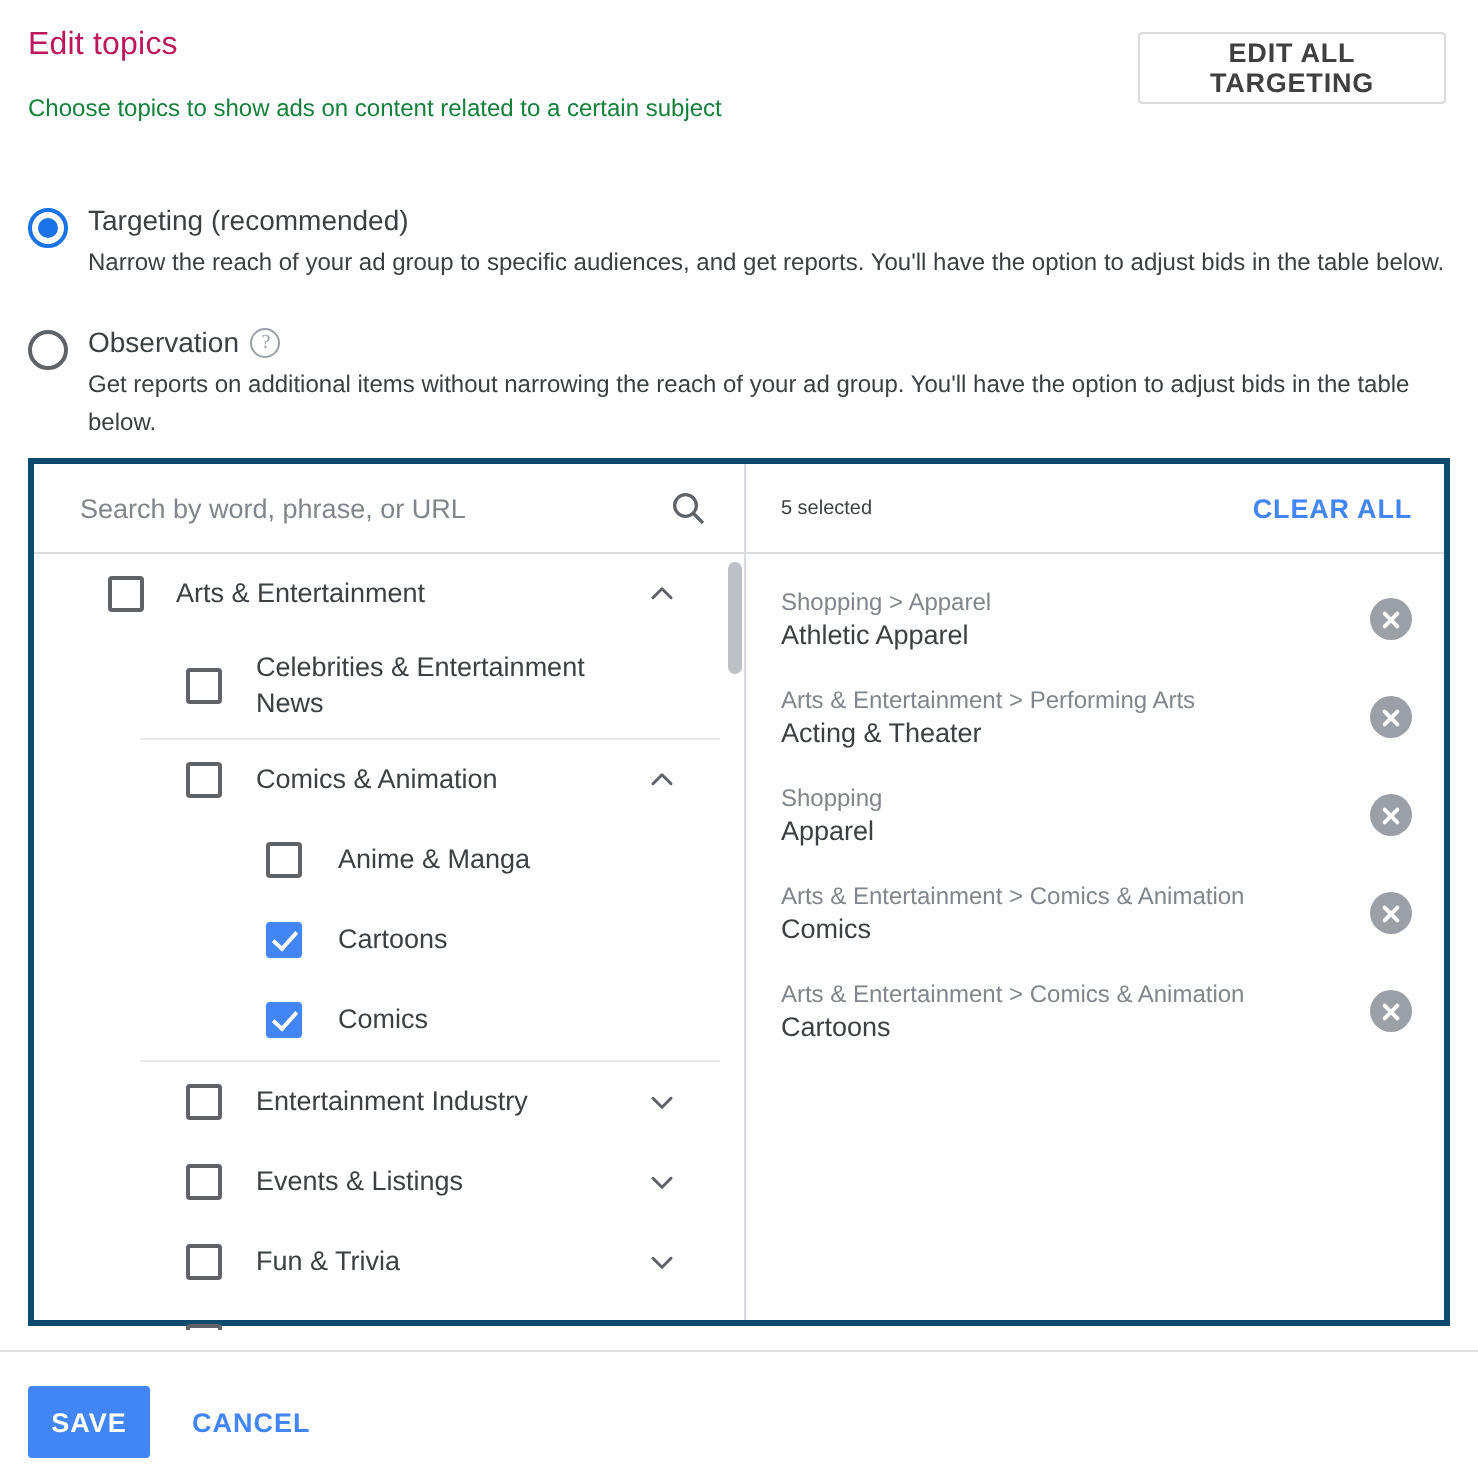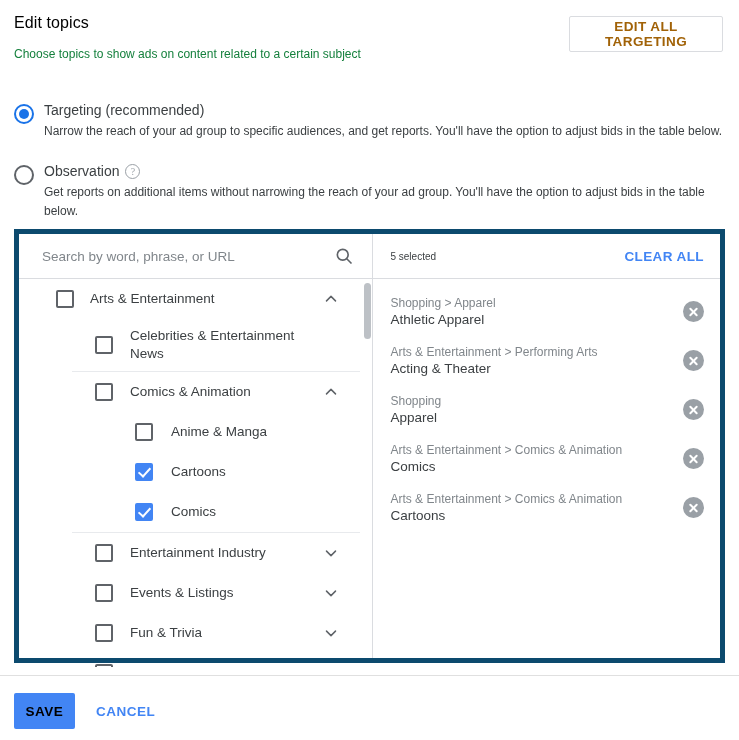--- a/index.html
+++ b/index.html
@@ -10,31 +10,31 @@
     font-family: "Liberation Sans", sans-serif;
     color: #3c4043;
     overflow: hidden;
   }
   .page { position: relative; width: 739px; height: 740px; background:#fff; }
 
   
   .header { position: absolute; left: 0; top: 0; width: 739px; height: 96px; }
   .page-title {
     position: absolute; left: 14px; top: 14px;
-    font-size: 16px; color: #000000; letter-spacing: .1px;
+    font-size: 16px; color: #be185d; letter-spacing: .1px;
   }
   .page-subtitle {
     position: absolute; left: 14px; top: 47px;
     font-size: 12px; color: #15803d;
   }
   .edit-all-btn {
     position: absolute; left: 569px; top: 16px;
     width: 154px; height: 36px;
     border: 1px solid #dadce0; background: #fff;
-    color: #a16207; font-size: 13.5px; font-weight: 600;
+    color: #404040; font-size: 13.5px; font-weight: 600;
     letter-spacing: .4px; cursor: pointer;
     display: flex; align-items: center; justify-content: center;
     font-family: "Liberation Sans", sans-serif;
     border-radius: 2px;
   }
 
   
   .radio-group { position: absolute; left: 0; top: 100px; width: 739px; }
   .radio-row { position: relative; margin-bottom: 14px; padding-left: 44px; }
   .radio-outer {
@@ -63,21 +63,21 @@
     border: 1px solid #9aa0a6; color: #9aa0a6;
     font-size: 10px; line-height: 13px; text-align: center;
     margin-left: 6px; cursor: pointer;
     font-family: "Liberation Serif", serif;
   }
 
   
   .panels {
     position: absolute; left: 14px; top: 229px;
     width: 711px; height: 434px;
-    border: 5px solid #0c4a6e; background: #fff;
+    border: 3px solid #0c4a6e; background: #fff;
     display: flex;
   }
   .left-panel { width: 358px; height: 100%; position: relative; }
   .right-panel {
     width: 352px; height: 100%; position: relative;
     border-left: 1px solid #dadce0;
   }
 
   
   .search-bar {
@@ -190,21 +190,21 @@
 
   
   .bottom-sep {
     position: absolute; left: 0; top: 675px;
     width: 739px; height: 1px; background: #e0e0e0;
   }
   .bottom-bar { position: absolute; left: 0; top: 676px; width: 739px; height: 64px; }
   .save-btn {
     position: absolute; left: 14px; top: 17px;
     width: 61px; height: 36px;
-    background: #4285f4; color: #000000; border: none;
+    background: #4285f4; color: #ffffff; border: none;
     font-size: 13.5px; font-weight: 600; letter-spacing: .5px;
     border-radius: 2px; cursor: pointer;
     font-family: "Liberation Sans", sans-serif;
   }
   .cancel-btn {
     position: absolute; left: 88px; top: 17px;
     height: 36px; background: none; border: none;
     color: #4285f4; font-size: 13.5px; font-weight: 600;
     letter-spacing: .5px; cursor: pointer; padding: 0 8px;
     font-family: "Liberation Sans", sans-serif;

